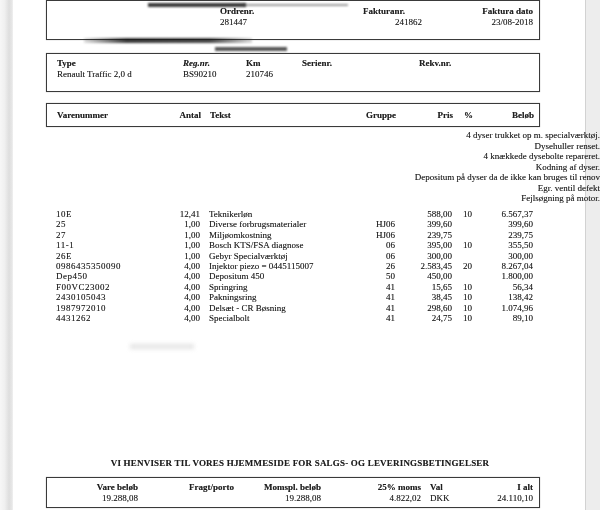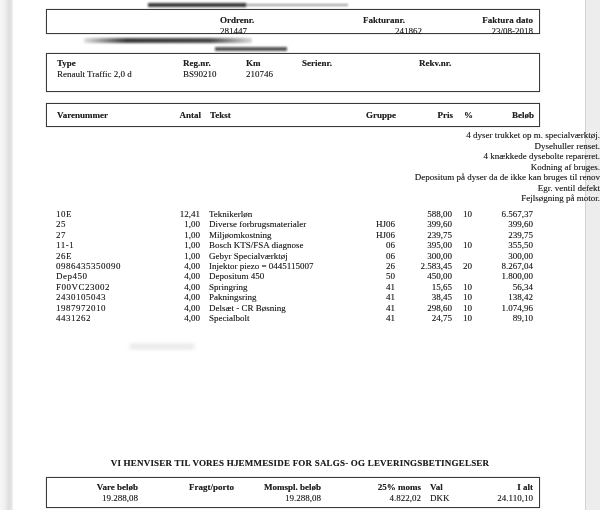--- a/index.html
+++ b/index.html
@@ -21,21 +21,21 @@
     position:absolute;left:585px;top:0;width:15px;height:510px;
     background:#ededed;border-left:1px solid #d2d2d2;
   }
 
   .box{
     position:absolute;left:46px;width:494px;
     border:1px solid #3a3a3a;background:#fff;
     box-shadow:0 0 1px rgba(0,0,0,.35);
     box-sizing:border-box;
   }
-  #order-box{ top:9px;height:25px; }
+  #order-box{ top:0;height:40px; }
   #vehicle-box{ top:53px;height:39px; }
   #items-header-box{ top:103px;height:24px; }
   #totals-box{ top:477px;height:31px; }
 
   .abs{ position:absolute; }
   .ra{ text-align:right; }
 
   
   #desc-lines{ position:absolute;left:0;top:130px;width:600px; }
   .desc-line{ position:relative;height:10.5px;padding-left:85px;box-sizing:border-box;text-align:right; }
@@ -77,21 +77,21 @@
   <span class="abs txt" style="left:173px;top:16px;">281447</span>
   <span class="abs txt bold" style="left:316px;top:5px;">Fakturanr.</span>
   <span class="abs txt" style="left:316px;top:16px;margin-left:32px;">241862</span>
   <span class="abs txt bold ra" style="left:406px;top:5px;width:80px;">Faktura dato</span>
   <span class="abs txt ra" style="left:406px;top:16px;width:80px;">23/08-2018</span>
 </div>
 
 <div class="box" id="vehicle-box">
   <span class="abs txt bold" style="left:10px;top:4px;">Type</span>
   <span class="abs txt" style="left:10px;top:15px;">Renault Traffic 2,0 d</span>
-  <span class="abs txt bold" style="left:136px;top:4px;">Reg.nr.</span>
+  <span class="abs txt bold" style="left:136px;top:4px;font-style:italic;">Reg.nr.</span>
   <span class="abs txt" style="left:136px;top:15px;">BS90210</span>
   <span class="abs txt bold" style="left:199px;top:4px;">Km</span>
   <span class="abs txt" style="left:199px;top:15px;">210746</span>
   <span class="abs txt bold" style="left:243px;top:4px;padding-left:12px;">Serienr.</span>
   <span class="abs txt" style="left:243px;top:15px;"></span>
   <span class="abs txt bold" style="left:372px;top:4px;">Rekv.nr.</span>
   <span class="abs txt" style="left:372px;top:15px;"></span>
 </div>
 
 <div class="box" id="items-header-box">
@@ -105,21 +105,21 @@
 </div>
 
 <div id="desc-lines">
 
     <div class="desc-line txt">4 dyser trukket op m. specialværktøj.</div>
 
     <div class="desc-line txt">Dysehuller renset.</div>
 
     <div class="desc-line txt">4 knækkede dysebolte repareret.</div>
 
-    <div class="desc-line txt">Kodning af bruges.</div>
+    <div class="desc-line txt">Kodning af dyser.</div>
 
     <div class="desc-line txt">Depositum på dyser da de ikke kan bruges til renov</div>
 
     <div class="desc-line txt">Egr. ventil defekt</div>
 
     <div class="desc-line txt">Fejlsøgning på motor.</div>
   </div>
 
 <div id="items-body">
 

